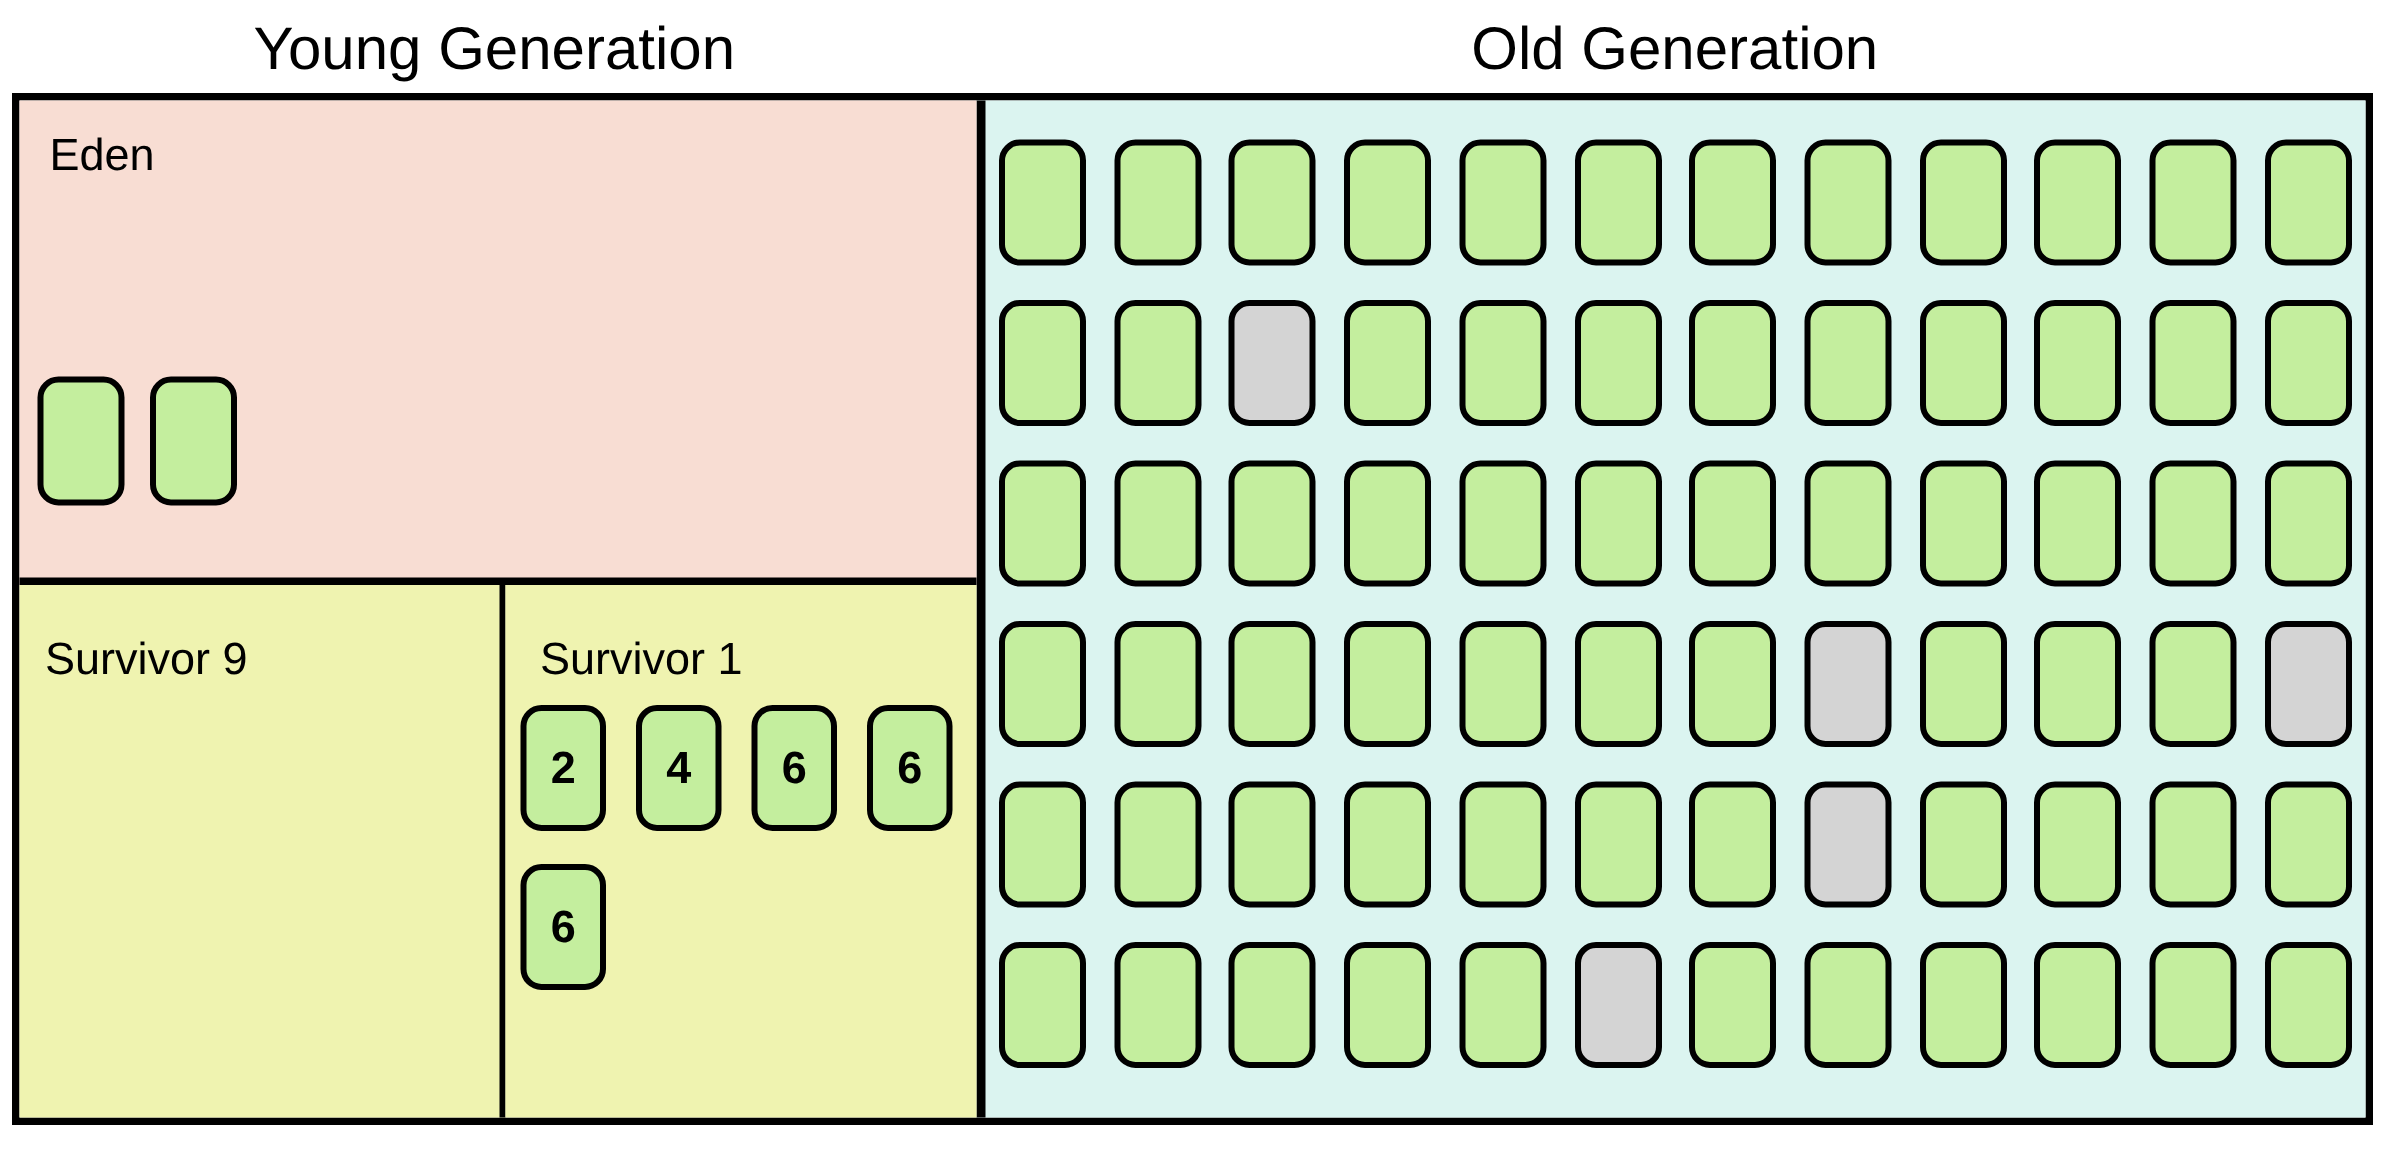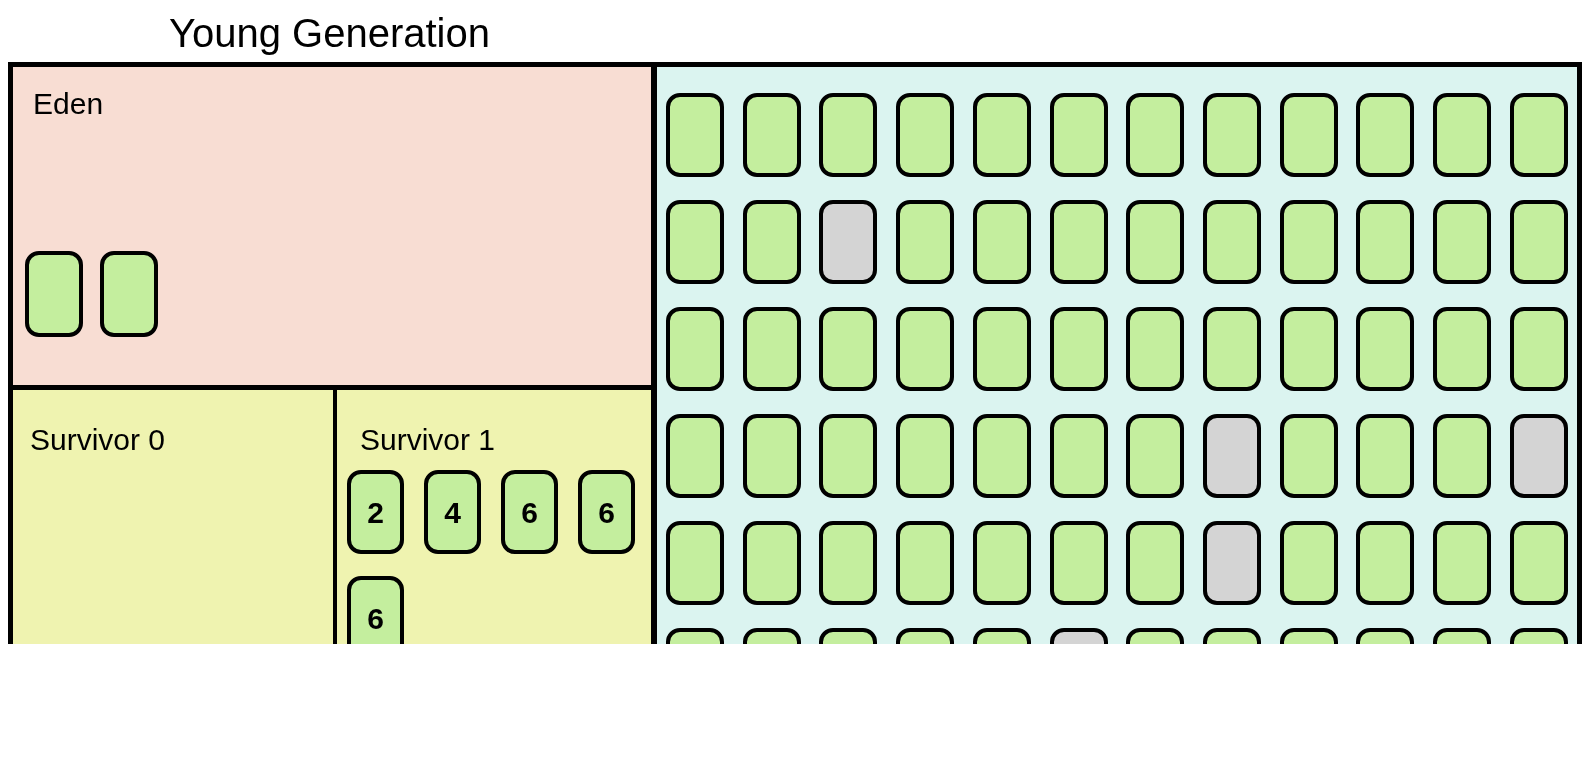--- a/index.html
+++ b/index.html
@@ -10,21 +10,21 @@
     --object-gray: #d4d4d4;
     --line: #000000;
   }
   * { box-sizing: border-box; }
   html, body { margin: 0; padding: 0; background: #ffffff; }
   body { font-family: "Liberation Sans", sans-serif; color: #000; }
 
   .canvas {
     position: relative;
     width: 1594px;
-    height: 644px;
+    height: 766px;
     background: #ffffff;
     overflow: hidden;
   }
 
   .gen-title {
     position: absolute;
     top: 8px;
     height: 50px;
     font-size: 40px;
     line-height: 50px;
@@ -113,36 +113,37 @@
   .eden-objects .block { height: 86px; }
   .s1-objects .block { width: 57px; }
 </style>
 </head>
 <body>
 
 <div class="canvas">
 
   <div class="gen-title young">Young Generation</div>
 
+  <div class="gen-title old">Old Generation</div>
 
   <div class="board">
 
     <div class="young-region">
 
       <div class="eden-region">
         <div class="region-label">Eden</div>
         <div class="eden-objects">
             <div class="block"></div>
             <div class="block"></div>
           </div>
       </div>
 
       <div class="survivor-row">
         <div class="survivor-region s0">
-          <div class="region-label">Survivor 0</div>
+          <div class="region-label">Survivor 9</div>
           <div class="s1-objects"></div>
         </div>
         <div class="survivor-region s1">
           <div class="region-label">Survivor 1</div>
           <div class="s1-objects">
               <div class="block-row">
                 <div class="block">2</div>
                 <div class="block">4</div>
                 <div class="block">6</div>
                 <div class="block">6</div>

